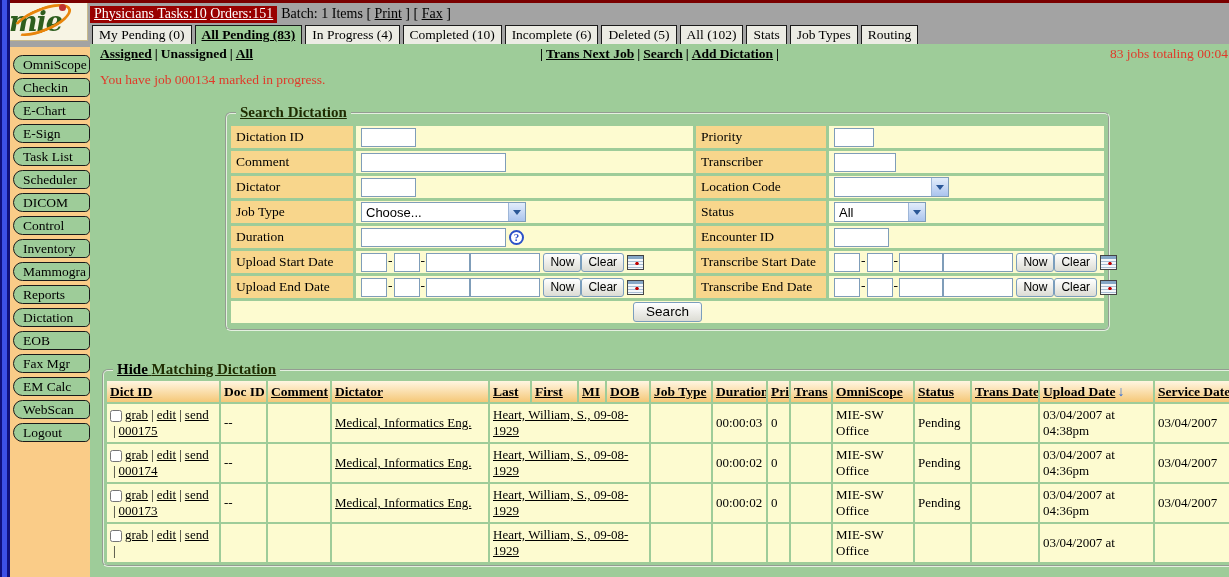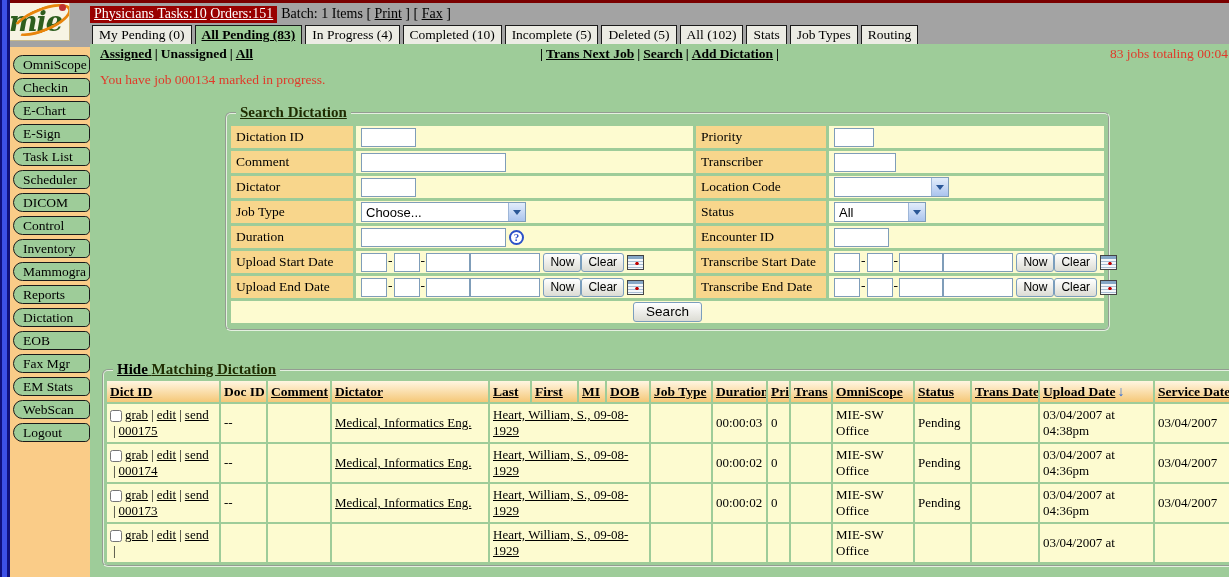--- a/index.html
+++ b/index.html
@@ -10,21 +10,21 @@
     font-family: "Liberation Serif", serif; font-size: 13px; color: #000;
   }
   
   .topline  { position:absolute; top:0; left:10px; right:0; height:3px; background:#7A0000; z-index:5; }
   .bluestrip{ position:absolute; top:0; left:0; width:10px; height:577px;
               background:linear-gradient(90deg,#10107E 0 2px,#3C50E6 2px 7px,#10107E 7px 10px); z-index:6; }
   .sidecol  { position:absolute; top:3px; left:10px; width:80px; height:574px; background:#FACC88; }
   .headerbar{ position:absolute; top:3px; left:10px; right:0; height:44px; background:#a3a3a3; }
 
   
-  .logo { position:absolute; top:1px; left:2px; width:68px; height:40px; background:#F7F4E4;
+  .logo { position:absolute; top:1px; left:2px; width:86px; height:40px; background:#F7F4E4;
           border:1px solid #C8B98A; overflow:hidden; }
   .logo-text { position:absolute; left:6px; top:4px; font-family:"DejaVu Serif",serif; font-style:italic;
                font-weight:bold; font-size:27px; color:#2E5E1E; letter-spacing:-1px; }
   .logo-swoosh { position:absolute; left:8px; top:6px; width:62px; height:24px; border:3px solid #E8850C;
                  border-radius:50%; transform:rotate(-22deg); border-left-color:transparent; }
   .logo-dot { position:absolute; left:56px; top:2px; width:7px; height:7px; border-radius:50%; background:#C03030; }
 
   
   .topinfo { position:absolute; left:80px; top:2px; height:18px; display:flex; align-items:center; white-space:nowrap; }
   .taskbox { background:#990000; color:#fff; padding:0 4px 1px 4px; font-size:14px; }
@@ -127,21 +127,21 @@
       <div class="side-btn">Task List</div>
       <div class="side-btn">Scheduler</div>
       <div class="side-btn">DICOM</div>
       <div class="side-btn">Control</div>
       <div class="side-btn">Inventory</div>
       <div class="side-btn">Mammogra</div>
       <div class="side-btn">Reports</div>
       <div class="side-btn">Dictation</div>
       <div class="side-btn">EOB</div>
       <div class="side-btn">Fax Mgr</div>
-      <div class="side-btn">EM Stats</div>
+      <div class="side-btn">EM Calc</div>
       <div class="side-btn">WebScan</div>
       <div class="side-btn">Logout</div>
     </div>
   </div>
 
   <div class="headerbar">
     <div class="topinfo">
       <span class="taskbox">
         <a>Physicians Tasks:10</a>
         <a>Orders:151</a>
@@ -154,21 +154,21 @@
         <span>[</span>
         <a class="blk">Fax</a>
         <span>]</span>
       </span>
     </div>
     <div class="tabs">
       <div class="tab">My Pending (0)</div>
       <div class="tab active">All Pending (83)</div>
       <div class="tab">In Progress (4)</div>
       <div class="tab">Completed (10)</div>
-      <div class="tab">Incomplete (5)</div>
+      <div class="tab">Incomplete (6)</div>
       <div class="tab">Deleted (5)</div>
       <div class="tab">All (102)</div>
       <div class="tab">Stats</div>
       <div class="tab">Job Types</div>
       <div class="tab">Routing</div>
     </div>
   </div>
 
   <div class="logo">
     <span class="logo-text">mie</span>

